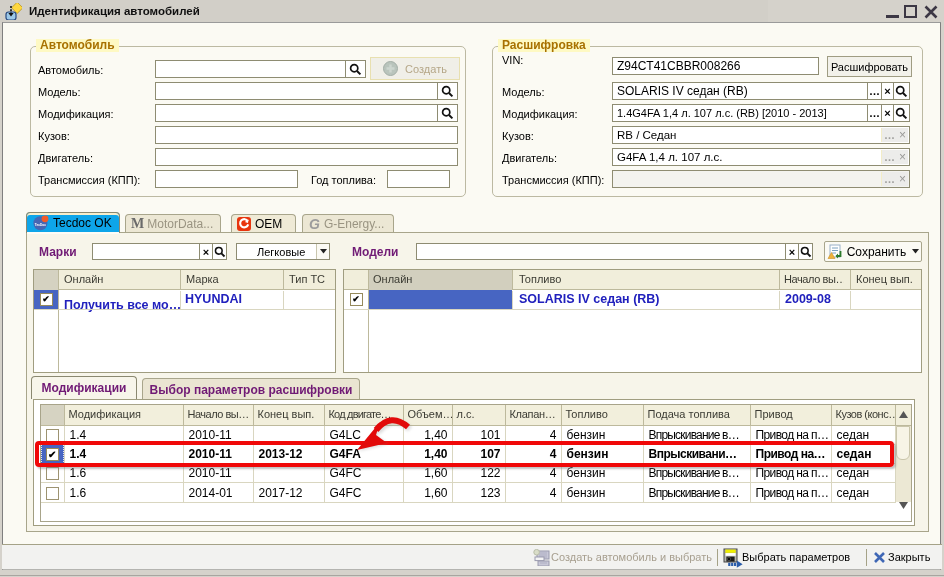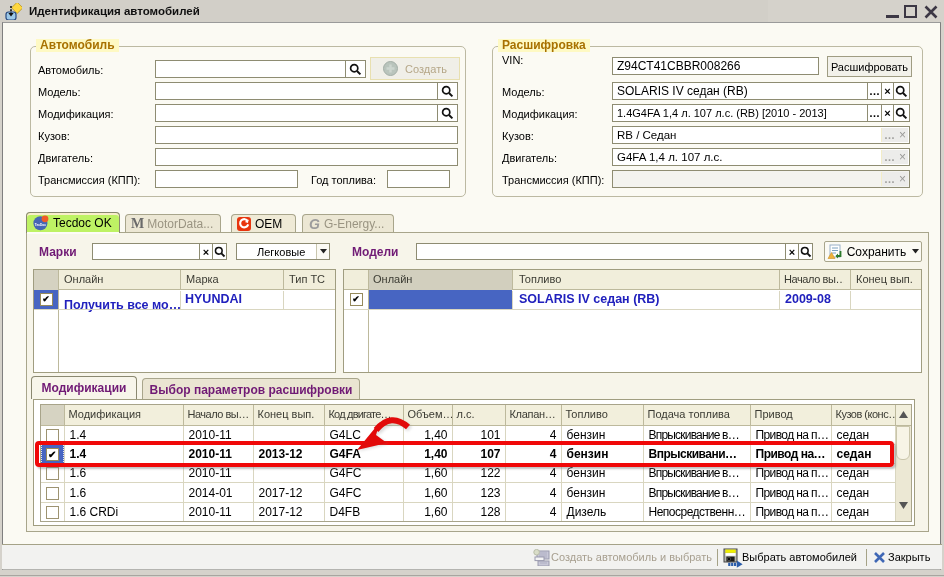--- a/index.html
+++ b/index.html
@@ -131,21 +131,21 @@
       <path d="M10.8 4.2 A4.1 4.1 0 1 0 11.2 7.4" fill="none" stroke="#fff" stroke-width="2.1"></path>
       <path d="M11.5 2.6 L11 5.9 L7.8 5 Z" fill="#fff"></path>
     </svg>
   <span class="tabtxt">OEM</span>
 </div>
 <div class="abs" style="left:302px;top:214px;width:92px;height:19px;background:#ece7d4;border:1px solid #a8a58b;border-bottom:none;border-radius:4px 4px 0 0;display:flex;align-items:center;padding-left:6px">
   <span style="font-weight:bold;font-style:italic;font-size:14px;color:#9c9c9c;margin-right:4px">G</span>
     <span class="tabtxt" style="color:#9a9482">G-Energy...</span>
 </div>
 <div class="abs" style="left:26px;top:232px;width:903px;height:300px;border:1px solid #a8a58b;background:#f7f5ea"></div>
-<div class="abs" style="left:26px;top:212px;width:94px;height:21px;background:#bef264;border:1px solid #8a8870;border-bottom:none;border-radius:4px 4px 0 0;box-shadow:inset 0 2px 0 #f8eecb;display:flex;align-items:center;padding-left:6px;z-index:2">
+<div class="abs" style="left:26px;top:212px;width:94px;height:21px;background:#0ea5e9;border:1px solid #8a8870;border-bottom:none;border-radius:4px 4px 0 0;box-shadow:inset 0 2px 0 #f8eecb;display:flex;align-items:center;padding-left:6px;z-index:2">
   <svg width="16" height="16" viewBox="0 0 16 16" style="margin-right:4px">
       <circle cx="7.4" cy="8.2" r="7" fill="#4667b4"></circle>
       <circle cx="12" cy="3.8" r="3.4" fill="#f05a28"></circle>
       <text x="7.4" y="11" font-size="3.2" fill="#fff" text-anchor="middle" font-weight="bold">TecDoc</text>
     </svg>
   <span class="tabtxt">Tecdoc OK</span>
 </div>
 <div class="abs" style="left:27px;top:232px;width:92px;height:2px;background:#fdfcf6;z-index:3"></div>
 
 <div class="lbl brown" style="left:39px;top:245px">Марки</div>
@@ -323,35 +323,20 @@
             <td>G4FC</td>
             <td class="n">1,60</td>
             <td class="n">123</td>
             <td class="n">4</td>
             <td>бензин</td>
             <td style="letter-spacing:-0.8px">Впрыскивание в…</td>
             <td style="letter-spacing:-0.6px">Привод на п…</td>
             <td>седан</td>
             <td class="st"></td>
           </tr>
-<tr>
-            <td class="cb"><span class="ck"></span></td>
-            <td>1.6 CRDi</td>
-            <td>2010-11</td>
-            <td>2017-12</td>
-            <td>D4FB</td>
-            <td class="n">1,60</td>
-            <td class="n">128</td>
-            <td class="n">4</td>
-            <td>Дизель</td>
-            <td style="letter-spacing:-0.5px">Непосредственн…</td>
-            <td style="letter-spacing:-0.6px">Привод на п…</td>
-            <td>седан</td>
-            <td class="st"></td>
-          </tr>
 </tbody>
       </table>
 <div class="abs" style="left:855px;top:21px;width:14px;height:34px;background:#f7f4e6;border:1px solid #c9c5aa;border-radius:0 0 6px 6px"></div>
 <svg class="abs" style="left:858px;top:97px" width="9" height="7" viewBox="0 0 9 7">
         <path d="M4.5 7 L9 0 H0 Z" fill="#555"></path>
       </svg>
 </div>
 </div>
 
 <div class="abs" style="left:35px;top:441px;width:859px;height:26px;border:4px solid #f00808;border-radius:4px;z-index:5;box-shadow:2px 2px 2px rgba(120,120,120,0.45)"></div>
@@ -387,21 +372,21 @@
  <rect x="2.6" y="1.8" width="10" height="3" fill="#f0f000" stroke="#c8c800" stroke-width="0.5"></rect>
  <rect x="3.4" y="8.6" width="8.2" height="5" fill="#1a1a1a"></rect>
  <rect x="4.8" y="9.8" width="2.4" height="2.6" fill="#000" stroke="#777" stroke-width="0.5"></rect>
  <g fill="#2a5caa">
       <rect x="5.2" y="14.8" width="2.2" height="3.2"></rect>
       <rect x="8.1" y="14.8" width="2.2" height="3.2"></rect>
       <rect x="11" y="14.8" width="2.2" height="3.2"></rect>
       <polygon points="13.8,12.6 19.6,16.2 13.8,19.8"></polygon>
     </g>
 </svg>
-<div class="lbl" style="left:742px;top:551px">Выбрать автомобилей</div>
+<div class="lbl" style="left:742px;top:551px">Выбрать параметров</div>
 <div class="abs" style="left:866px;top:549px;width:1px;height:17px;background:#a5a287"></div>
 <svg class="abs" style="left:873px;top:551px" width="13" height="13" viewBox="0 0 13 13">
     <path d="M2 2 L11 11 M11 2 L2 11" stroke="#3f67b5" stroke-width="2.6"></path>
   </svg>
 <div class="lbl" style="left:888px;top:551px">Закрыть</div>
 <style>
 .gzone{position:absolute;right:1px;top:1px;bottom:1px;width:27px;background:#ececea;display:flex;align-items:center;justify-content:space-around;border-left:1px solid #f3edc8;color:#9a9a98}
 .gdots{letter-spacing:0;font-weight:bold;color:#a0a09e;font-size:11px}
 .gx{color:#9a9a98;font-size:12px}
 table tr.h td{background:#f2efdc;border-right:1px solid #bdb99c;border-bottom:1px solid #bdb99c;height:20px;padding:0 3px 2px 4px;color:#3b3b33;white-space:nowrap;overflow:hidden;font-size:11px}

